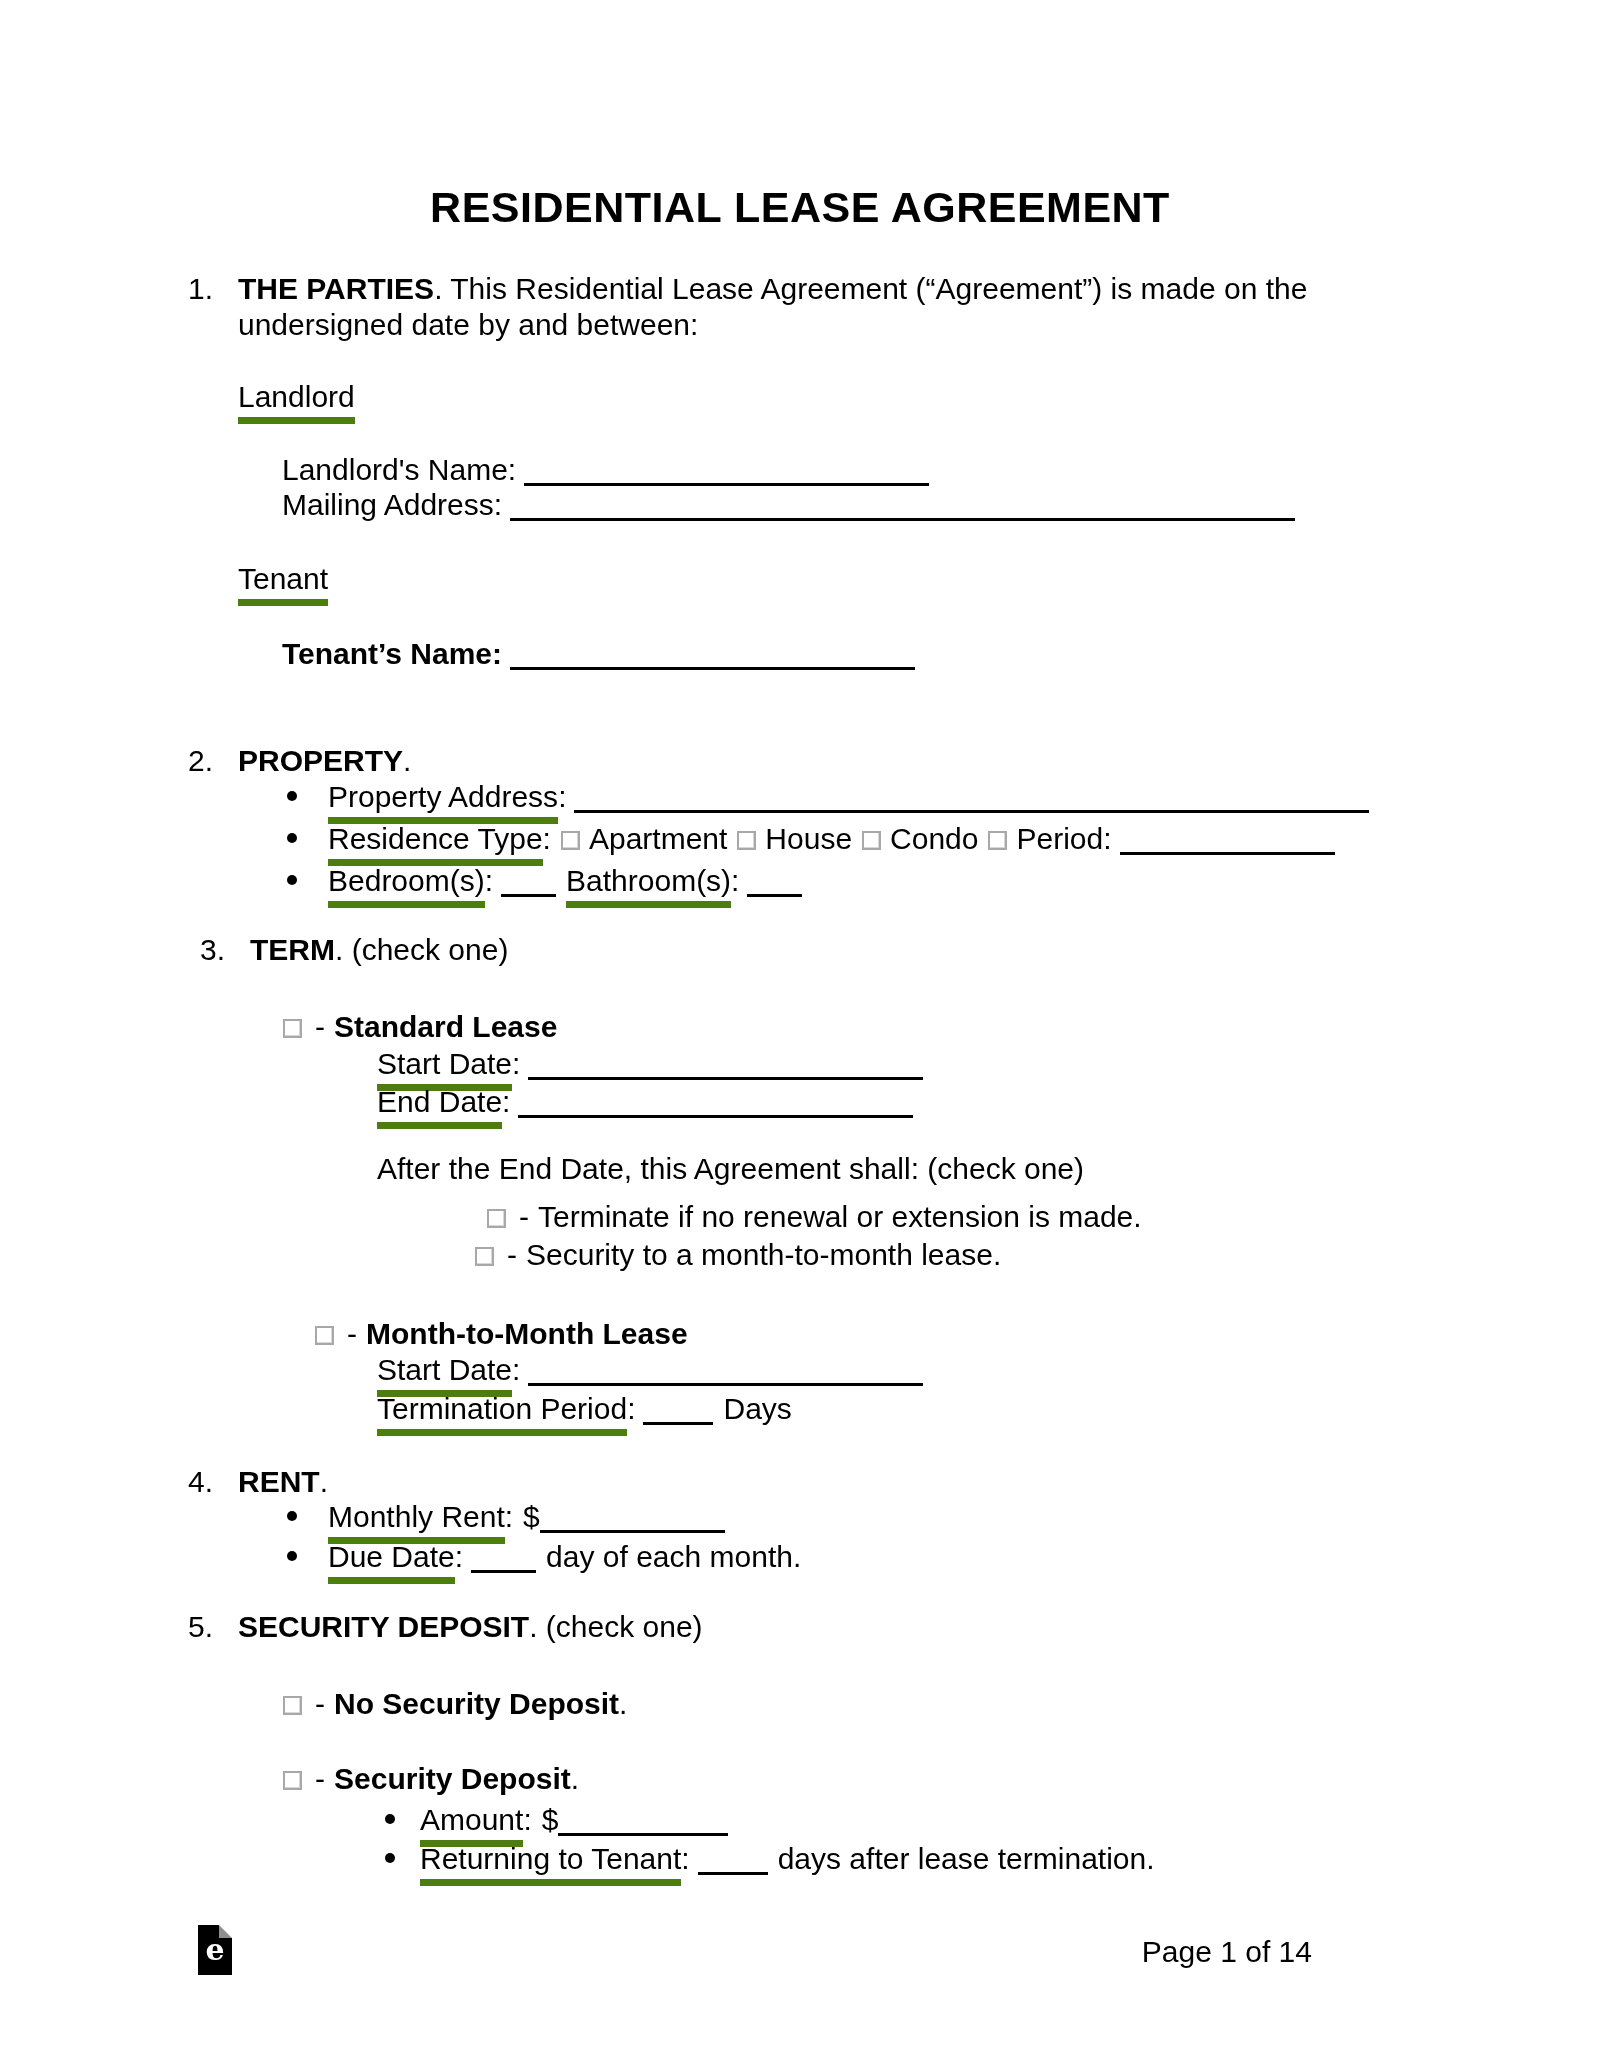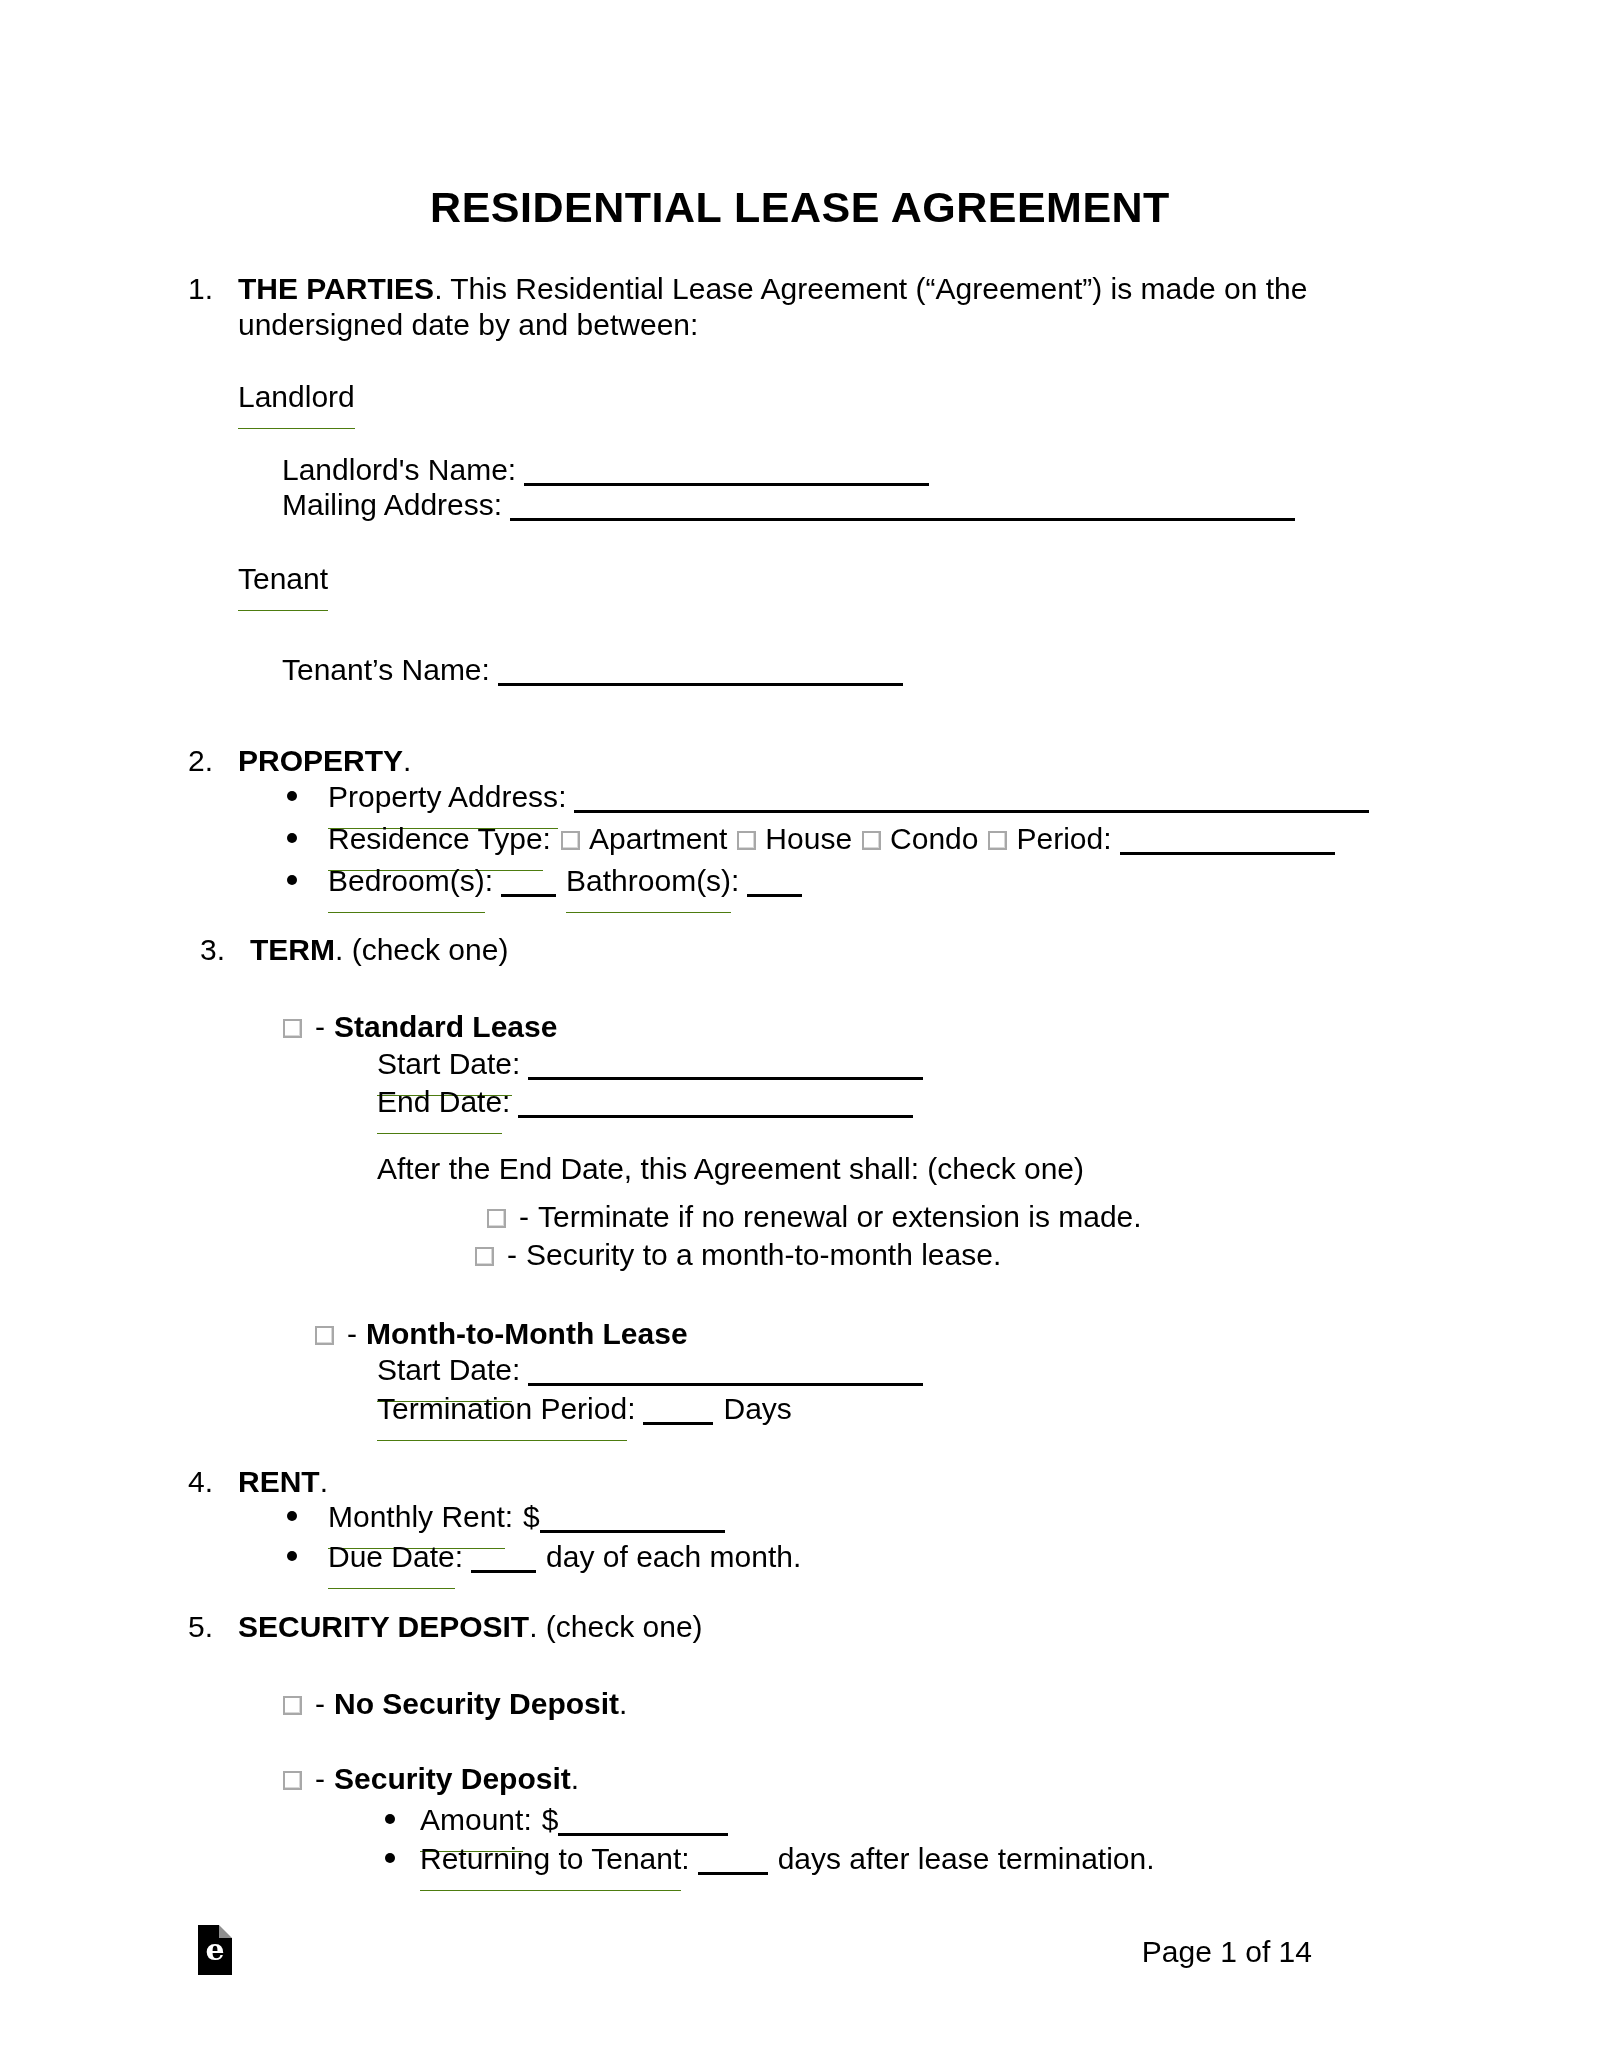--- a/index.html
+++ b/index.html
@@ -13,21 +13,21 @@
     overflow:hidden;
     border-radius:27px;
   }
   .line { position:absolute; white-space:nowrap; line-height:36px; }
   .title {
     position:absolute; left:0; top:183px; width:1600px;
     text-align:center; font-size:43px; font-weight:bold; letter-spacing:0.5px;
   }
   .num { display:inline-block; width:50px; }
   .b { font-weight:bold; }
-  .u { border-bottom:1px solid #4d7c0f; padding-bottom:15px; }
+  .u { border-bottom:7px solid #4d7c0f; padding-bottom:4px; }
   .blank {
     display:inline-block; height:0; border-bottom:3px solid #000;
     vertical-align:-6px; margin-left:8px;
   }
   .cb {
     display:inline-block; width:19px; height:19px; box-sizing:border-box;
     border:2px solid #a8a8a8; background:#fff; vertical-align:-1px;
     box-shadow: inset -1px -1px 0 #d8d8d8;
   }
   .dash { margin:0 9px 0 13px; }
@@ -72,21 +72,21 @@
   <div class="line" style="top:452px; left:282px;">
     <span>Landlord's Name:</span><span class="blank" style="width:405px;"></span>
   </div>
   <div class="line" style="top:487px; left:282px;">
     <span>Mailing Address:</span><span class="blank" style="width:785px;"></span>
   </div>
 
   <div class="line" style="top:561px; left:238px;">
     <span class="u">Tenant</span>
   </div>
-  <div class="line" style="top:652px; left:282px;">
+  <div class="line" style="top:636px; left:282px;font-weight:bold;">
     <span>Tenant’s Name:</span><span class="blank" style="width:405px;"></span>
   </div>
 
   <div class="line" style="top:743px; left:188px;">
     <span class="num">2.</span><span class="b">PROPERTY</span><span>.</span>
   </div>
   <div class="line" style="top:779px; left:287px;">
     <span class="dot"></span><span class="u">Property Address</span><span>:</span><span class="blank" style="width:795px;"></span>
   </div>
   <div class="line" style="top:821px; left:287px;">

